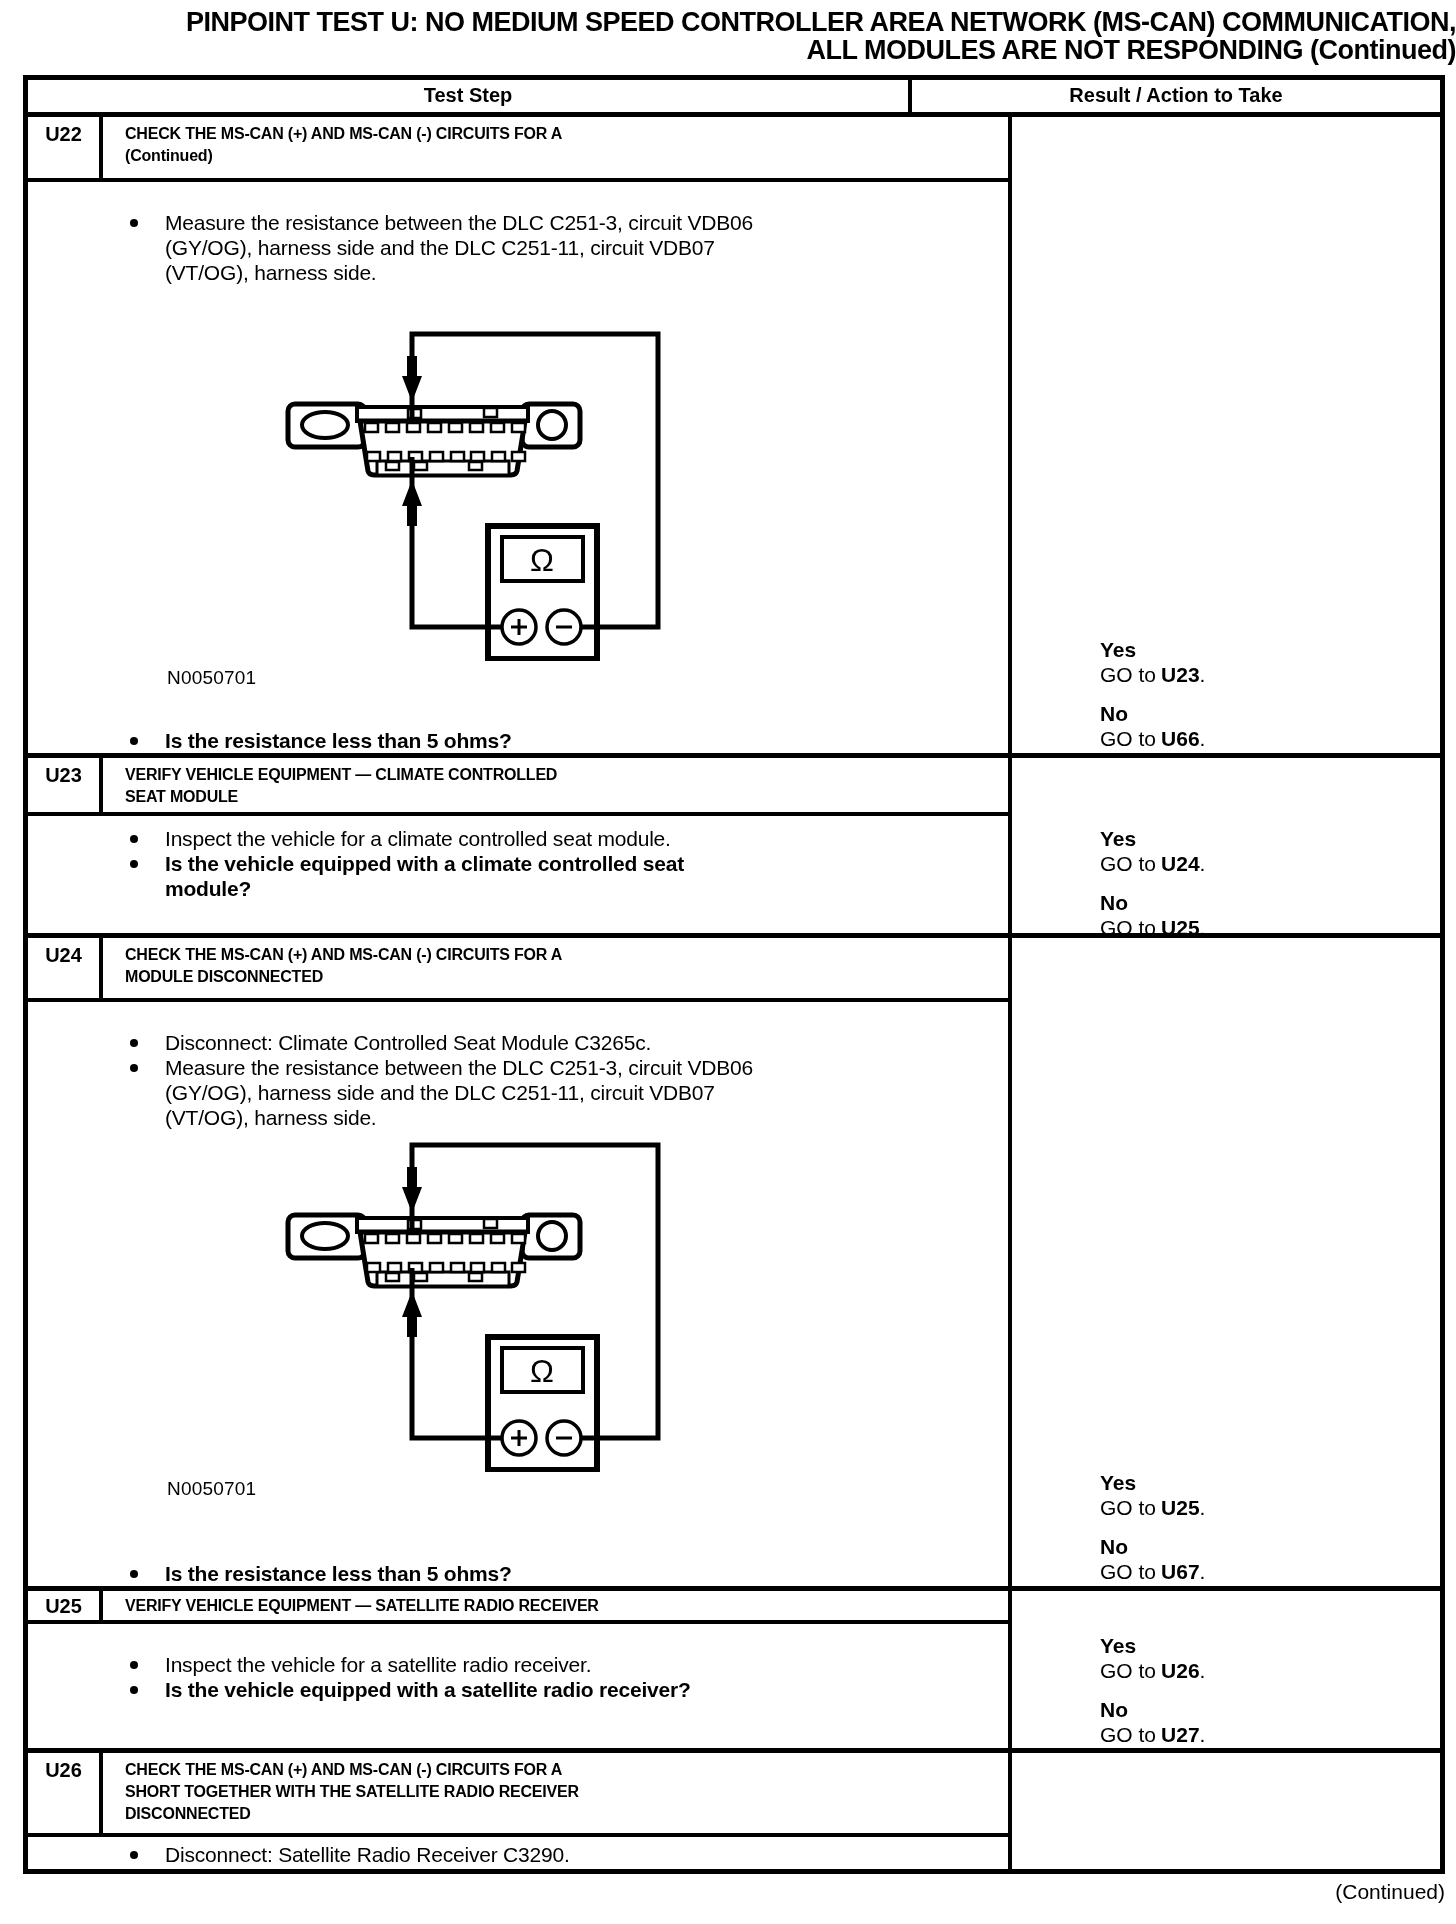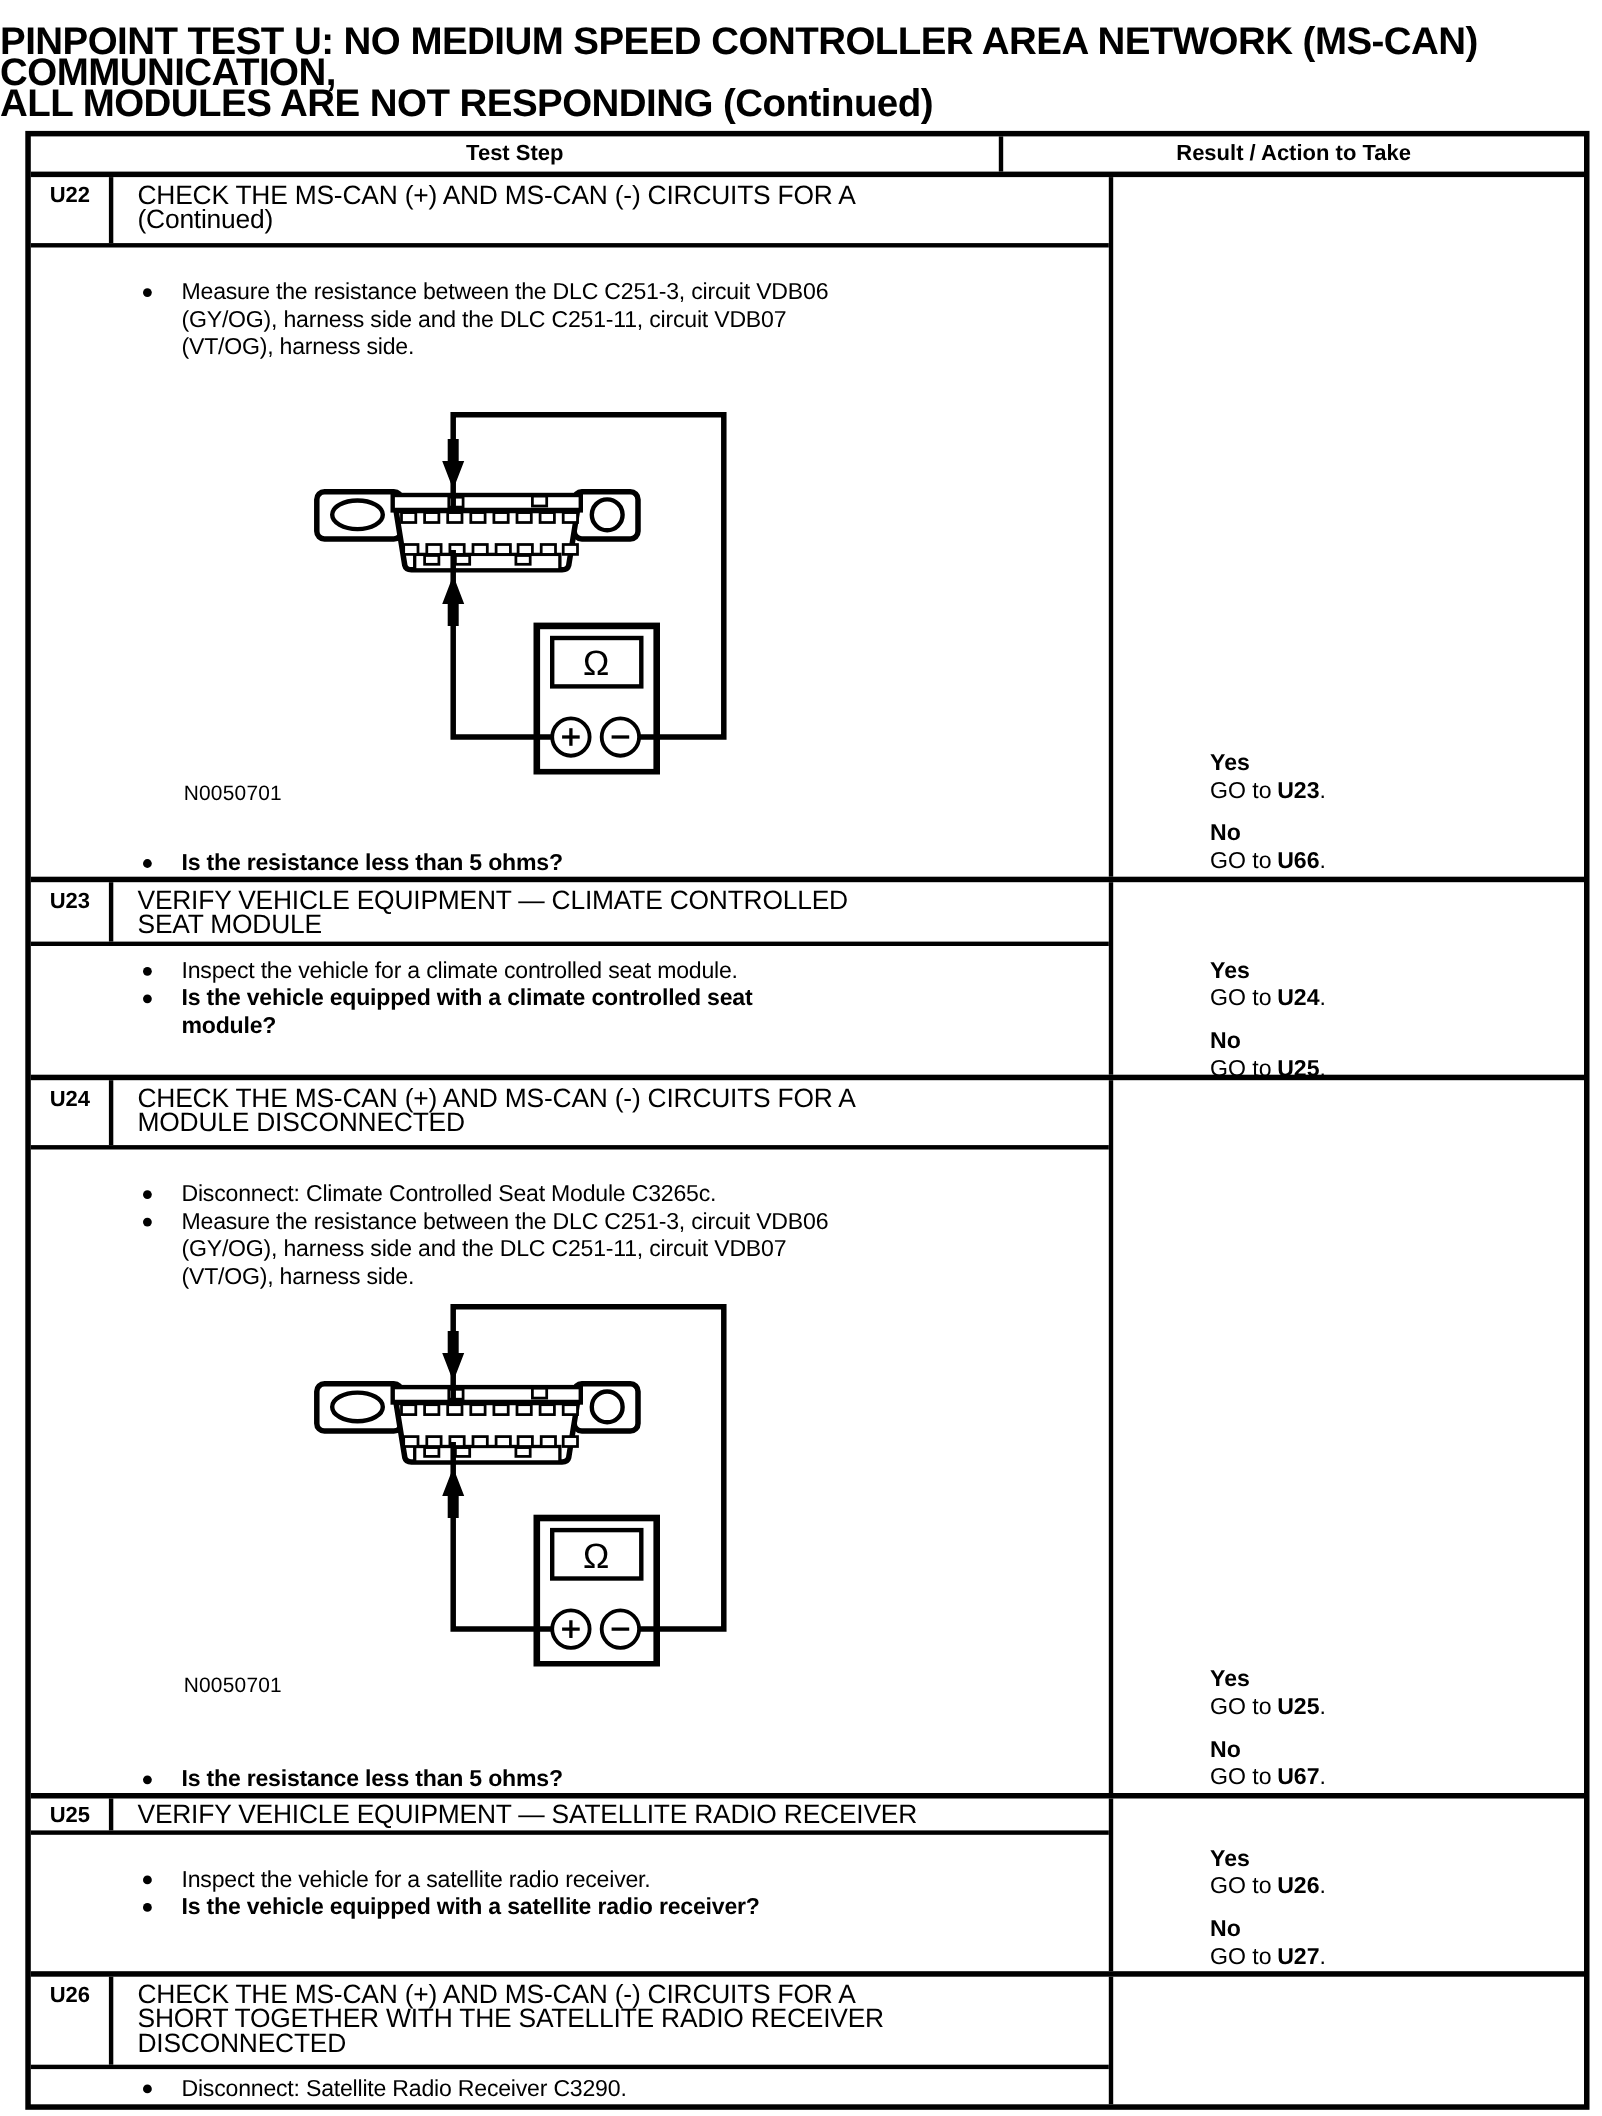--- a/index.html
+++ b/index.html
@@ -1,35 +1,35 @@
 <!DOCTYPE html>
 <html><head>
 <meta charset="utf-8">
 <style>
   html,body{margin:0;padding:0;background:#fff;}
   body{width:1456px;height:1924px;color:#000;font-family:"Liberation Sans",sans-serif;overflow:hidden;}
-  .doc-title{margin-top:24px;text-align:left;font-weight:bold;font-size:35px;line-height:28px;letter-spacing:-0.5px;}
+  .doc-title{margin-top:8px;text-align:right;font-weight:bold;font-size:27px;line-height:28px;letter-spacing:-0.5px;}
   .ptable{margin:11px 0 0 23px;width:1422px;border:5px solid #000;box-sizing:border-box;}
   .thead{display:flex;height:37px;border-bottom:5px solid #000;box-sizing:border-box;}
   .th{font-weight:bold;font-size:20px;line-height:31px;text-align:center;}
   .th-left{width:884px;border-right:4px solid #000;box-sizing:border-box;}
   .th-right{flex:1;}
   .step{display:flex;box-sizing:border-box;border-bottom:5px solid #000;}
   .step:last-child{border-bottom:none;}
   .h641{height:641px}.h180{height:180px}.h653{height:653px}.h162{height:162px}.h116{height:116px}
   .cell-left{width:984px;border-right:4px solid #000;box-sizing:border-box;display:flex;flex-direction:column;}
   .cell-right{flex:1;box-sizing:border-box;padding-left:88px;display:flex;flex-direction:column;}
   .cr-end{justify-content:flex-end;padding-bottom:2px;}
   .cr-t68{padding-top:68px;}
   .cr-t42{padding-top:42px;}
   .step-head{display:flex;border-bottom:4px solid #000;box-sizing:border-box;}
   .hh84{height:84px}.hh58{height:58px}.hh33{height:33px}
   .step-num{width:75px;border-right:4px solid #000;box-sizing:border-box;text-align:center;font-weight:bold;font-size:20px;padding-top:6px;}
   .hh33 .step-num{padding-top:4px;}
-  .step-title{padding:6px 10px 0 22px;font-weight:normal;font-size:24px;line-height:22px;letter-spacing:-0.2px;white-space:nowrap;}
+  .step-title{padding:6px 10px 0 22px;font-weight:bold;font-size:16px;line-height:22px;letter-spacing:-0.2px;white-space:nowrap;}
   .hh33 .step-title{padding-top:4px;}
   .step-body{flex:1;padding-top:28px;}
   .pt10{padding-top:10px}.pt5{padding-top:5px}
   .bullet{display:flex;padding-left:102px;}
   .dot{flex:0 0 8px;width:8px;height:8px;border-radius:50%;background:#000;margin-top:9px;margin-right:27px;}
   .bl{font-size:21px;line-height:25px;letter-spacing:-0.2px;}
   .bl div{white-space:nowrap;}
   .bl.bold{font-weight:bold;}
   .figure{position:relative;margin-left:112px;width:530px;}
   .fm46{margin-top:46px}.fm12{margin-top:12px}

